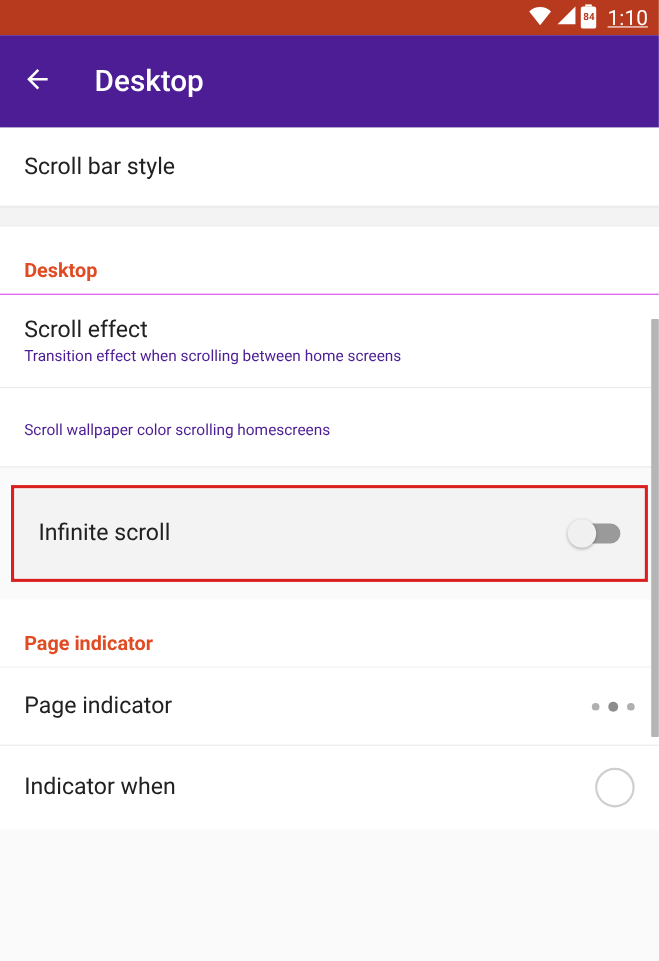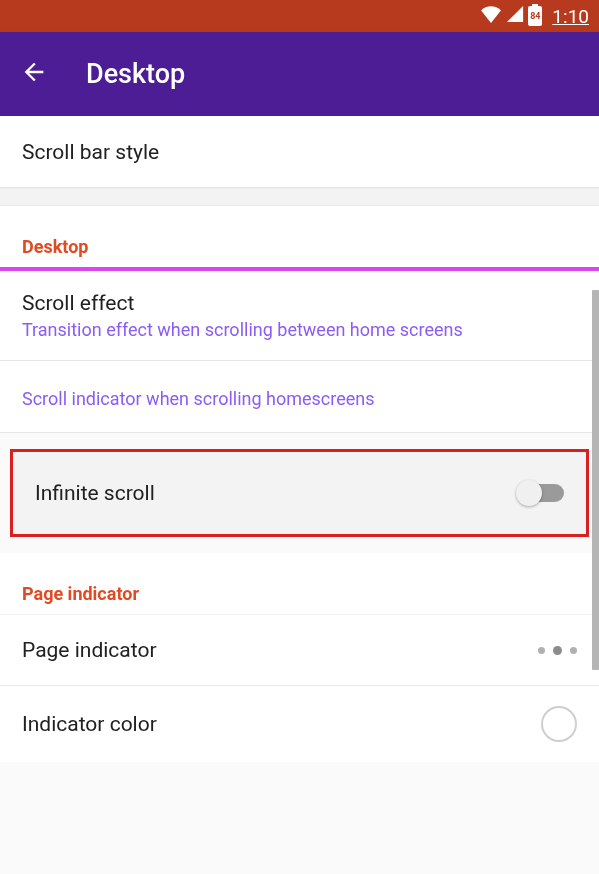--- a/index.html
+++ b/index.html
@@ -53,22 +53,22 @@
       justify-content: space-between;
       min-height: 72px;
     }
     .row .txt { flex: 1; }
     .row .title {
       font-size: 21px;
       color: #212121;
       font-weight: 400;
     }
     .row .sub {
-      font-size: 18px;
-      color: #8b5cf6;
+      font-size: 14px;
+      color: #4c1d95;
       margin-top: 4px;
     }
     .gap {
       height: 18px;
       background: #f3f3f3;
       border-top: 1px solid #ececec;
       border-bottom: 1px solid #ececec;
     }
     .section-header {
       background: #fff;
@@ -199,30 +199,30 @@
   <div class="row">
     <div class="txt">
       <div class="title">Scroll bar style</div>
     </div>
   </div>
 
   <div class="gap"></div>
 
   <div class="section-header">Desktop</div>
 
-  <div class="row" style="border-top:4px solid #d946ef">
+  <div class="row" style="border-top:1px solid #d946ef">
     <div class="txt">
       <div class="title">Scroll effect</div>
       <div class="sub">Transition effect when scrolling between home screens</div>
     </div>
   </div>
 
   <div class="row">
     <div class="txt">
-      <div class="sub">Scroll indicator when scrolling homescreens</div>
+      <div class="sub">Scroll wallpaper color scrolling homescreens</div>
     </div>
   </div>
 
   <div class="highlight-wrap">
     <div class="row">
       <div class="txt">
         <div class="title">Infinite scroll</div>
       </div>
       <div class="switch"></div>
     </div>
@@ -236,20 +236,20 @@
     </div>
     <div class="dots">
       <span></span>
         <span class="active"></span>
         <span></span>
     </div>
   </div>
 
   <div class="row" style="border-bottom:none">
     <div class="txt">
-      <div class="title">Indicator color</div>
+      <div class="title">Indicator when</div>
     </div>
     <div class="circle"></div>
   </div>
 
 </div>
 
 <div class="scrollbar"></div>
 
 </body></html>

